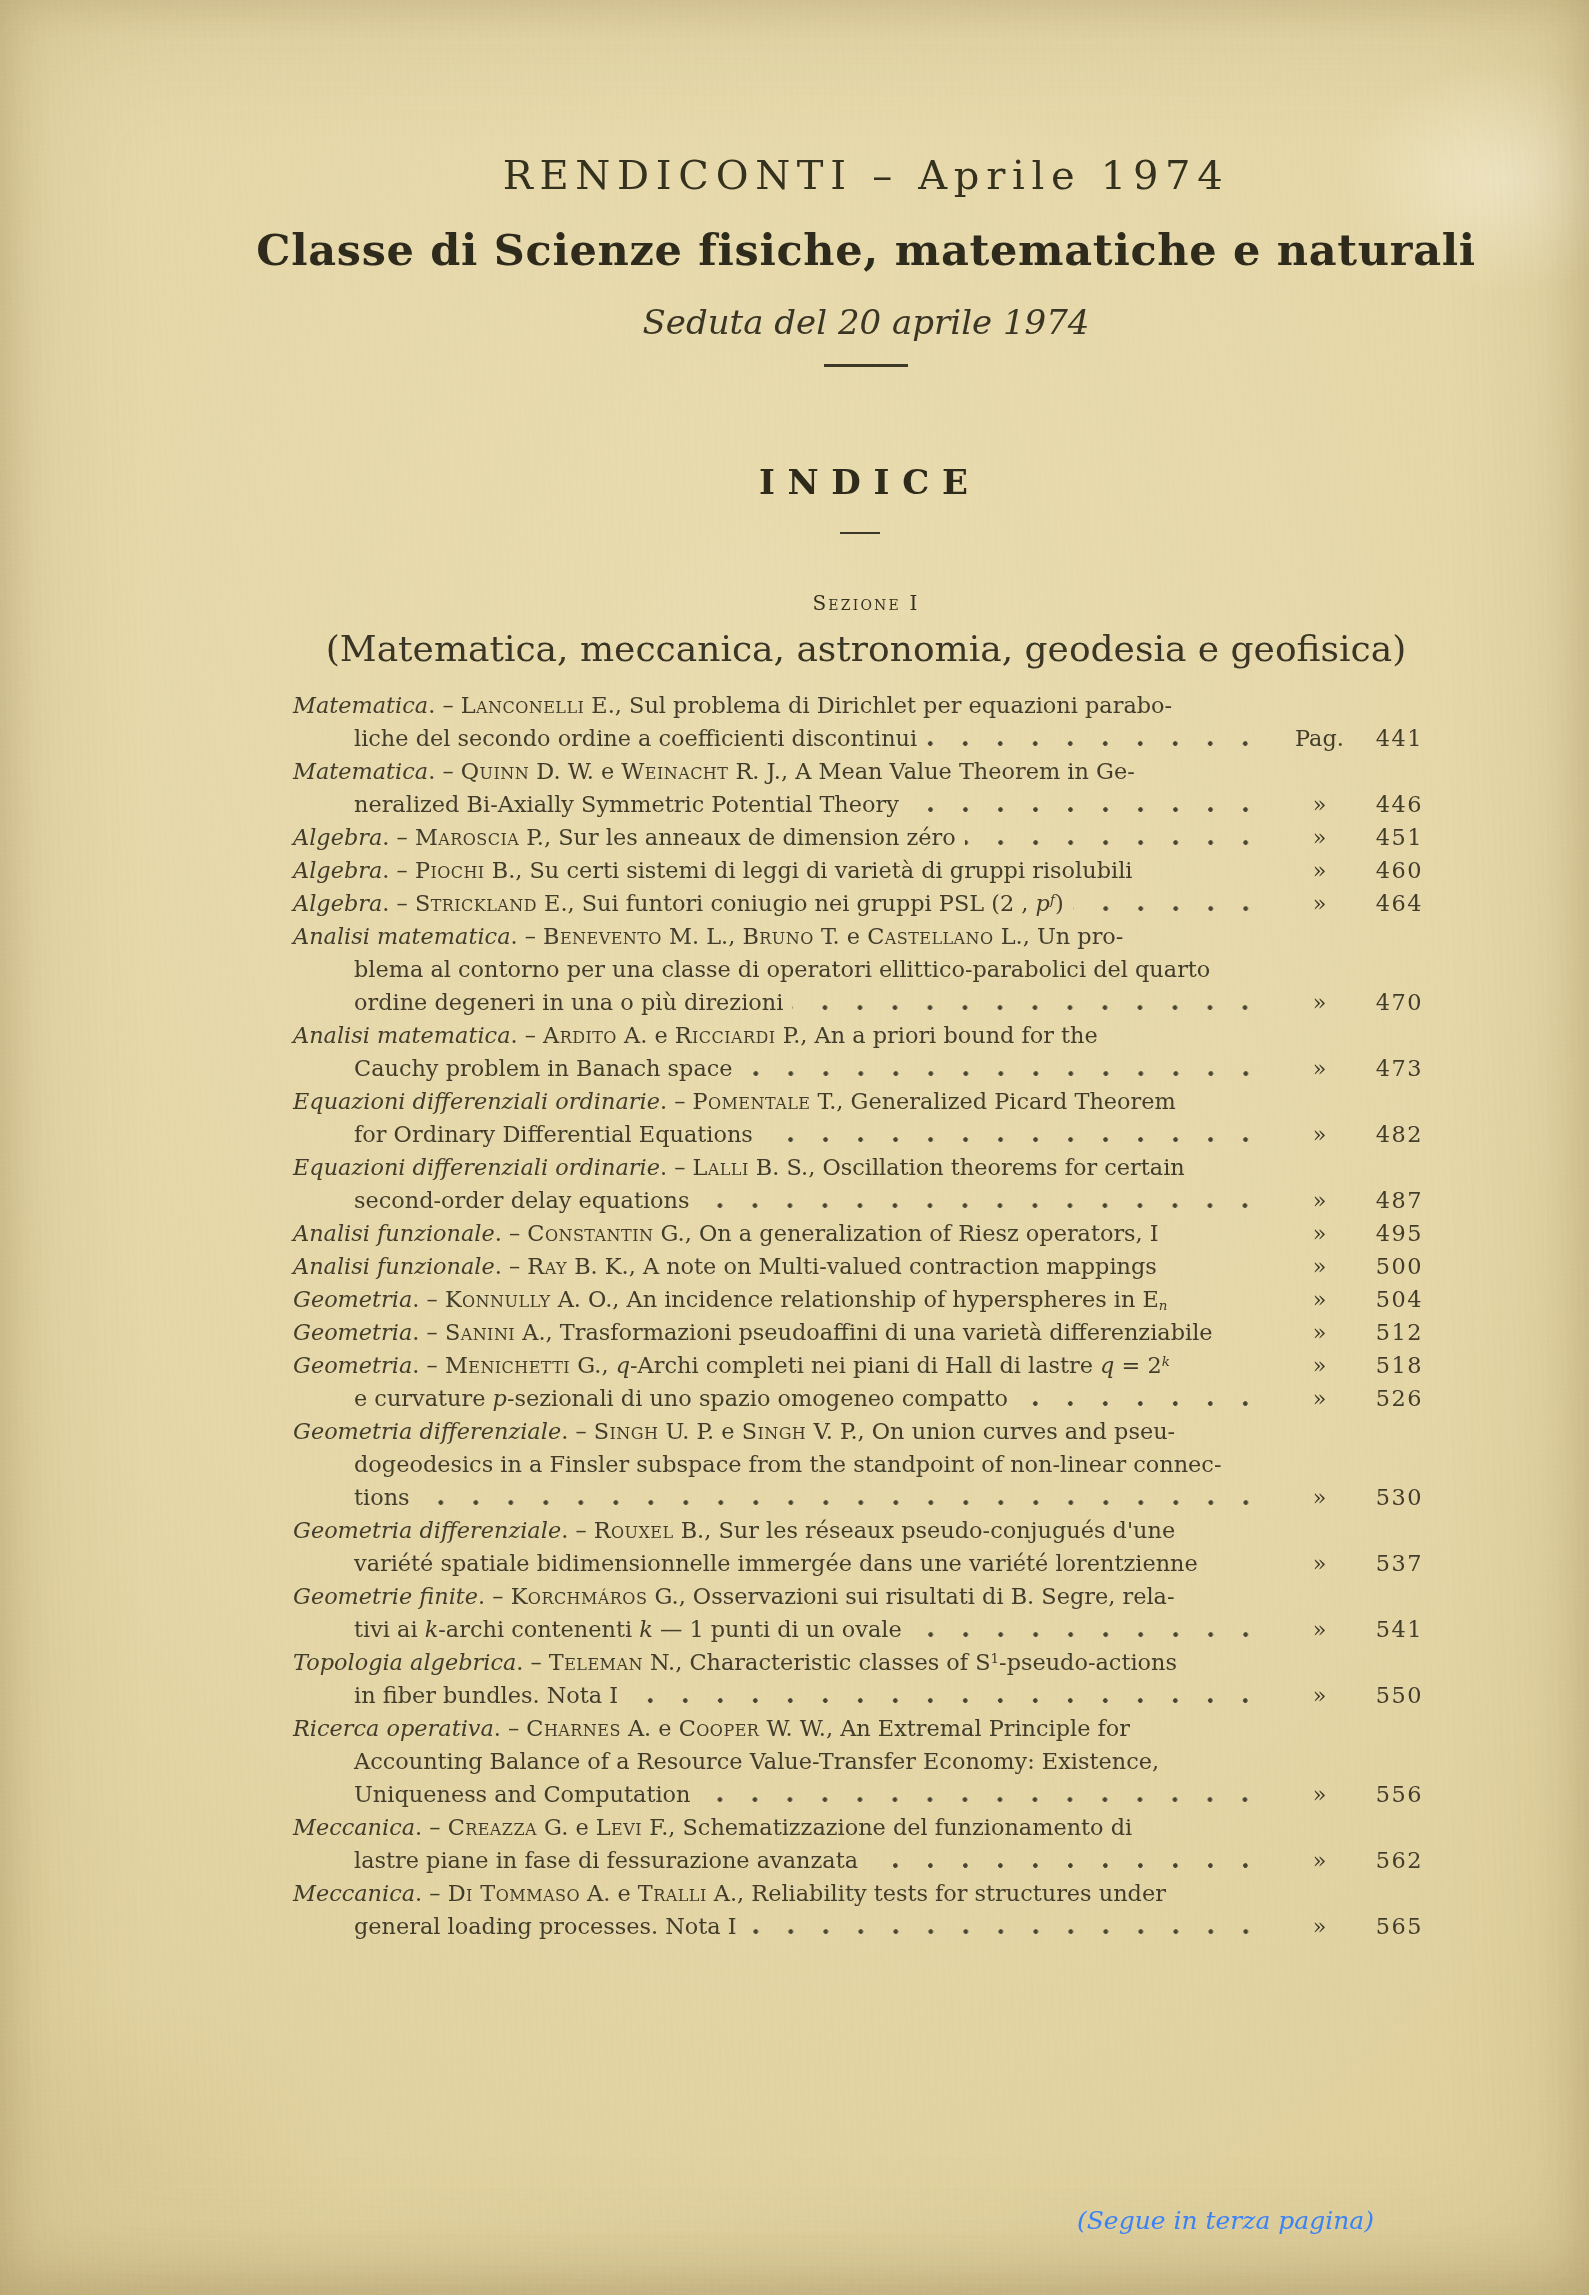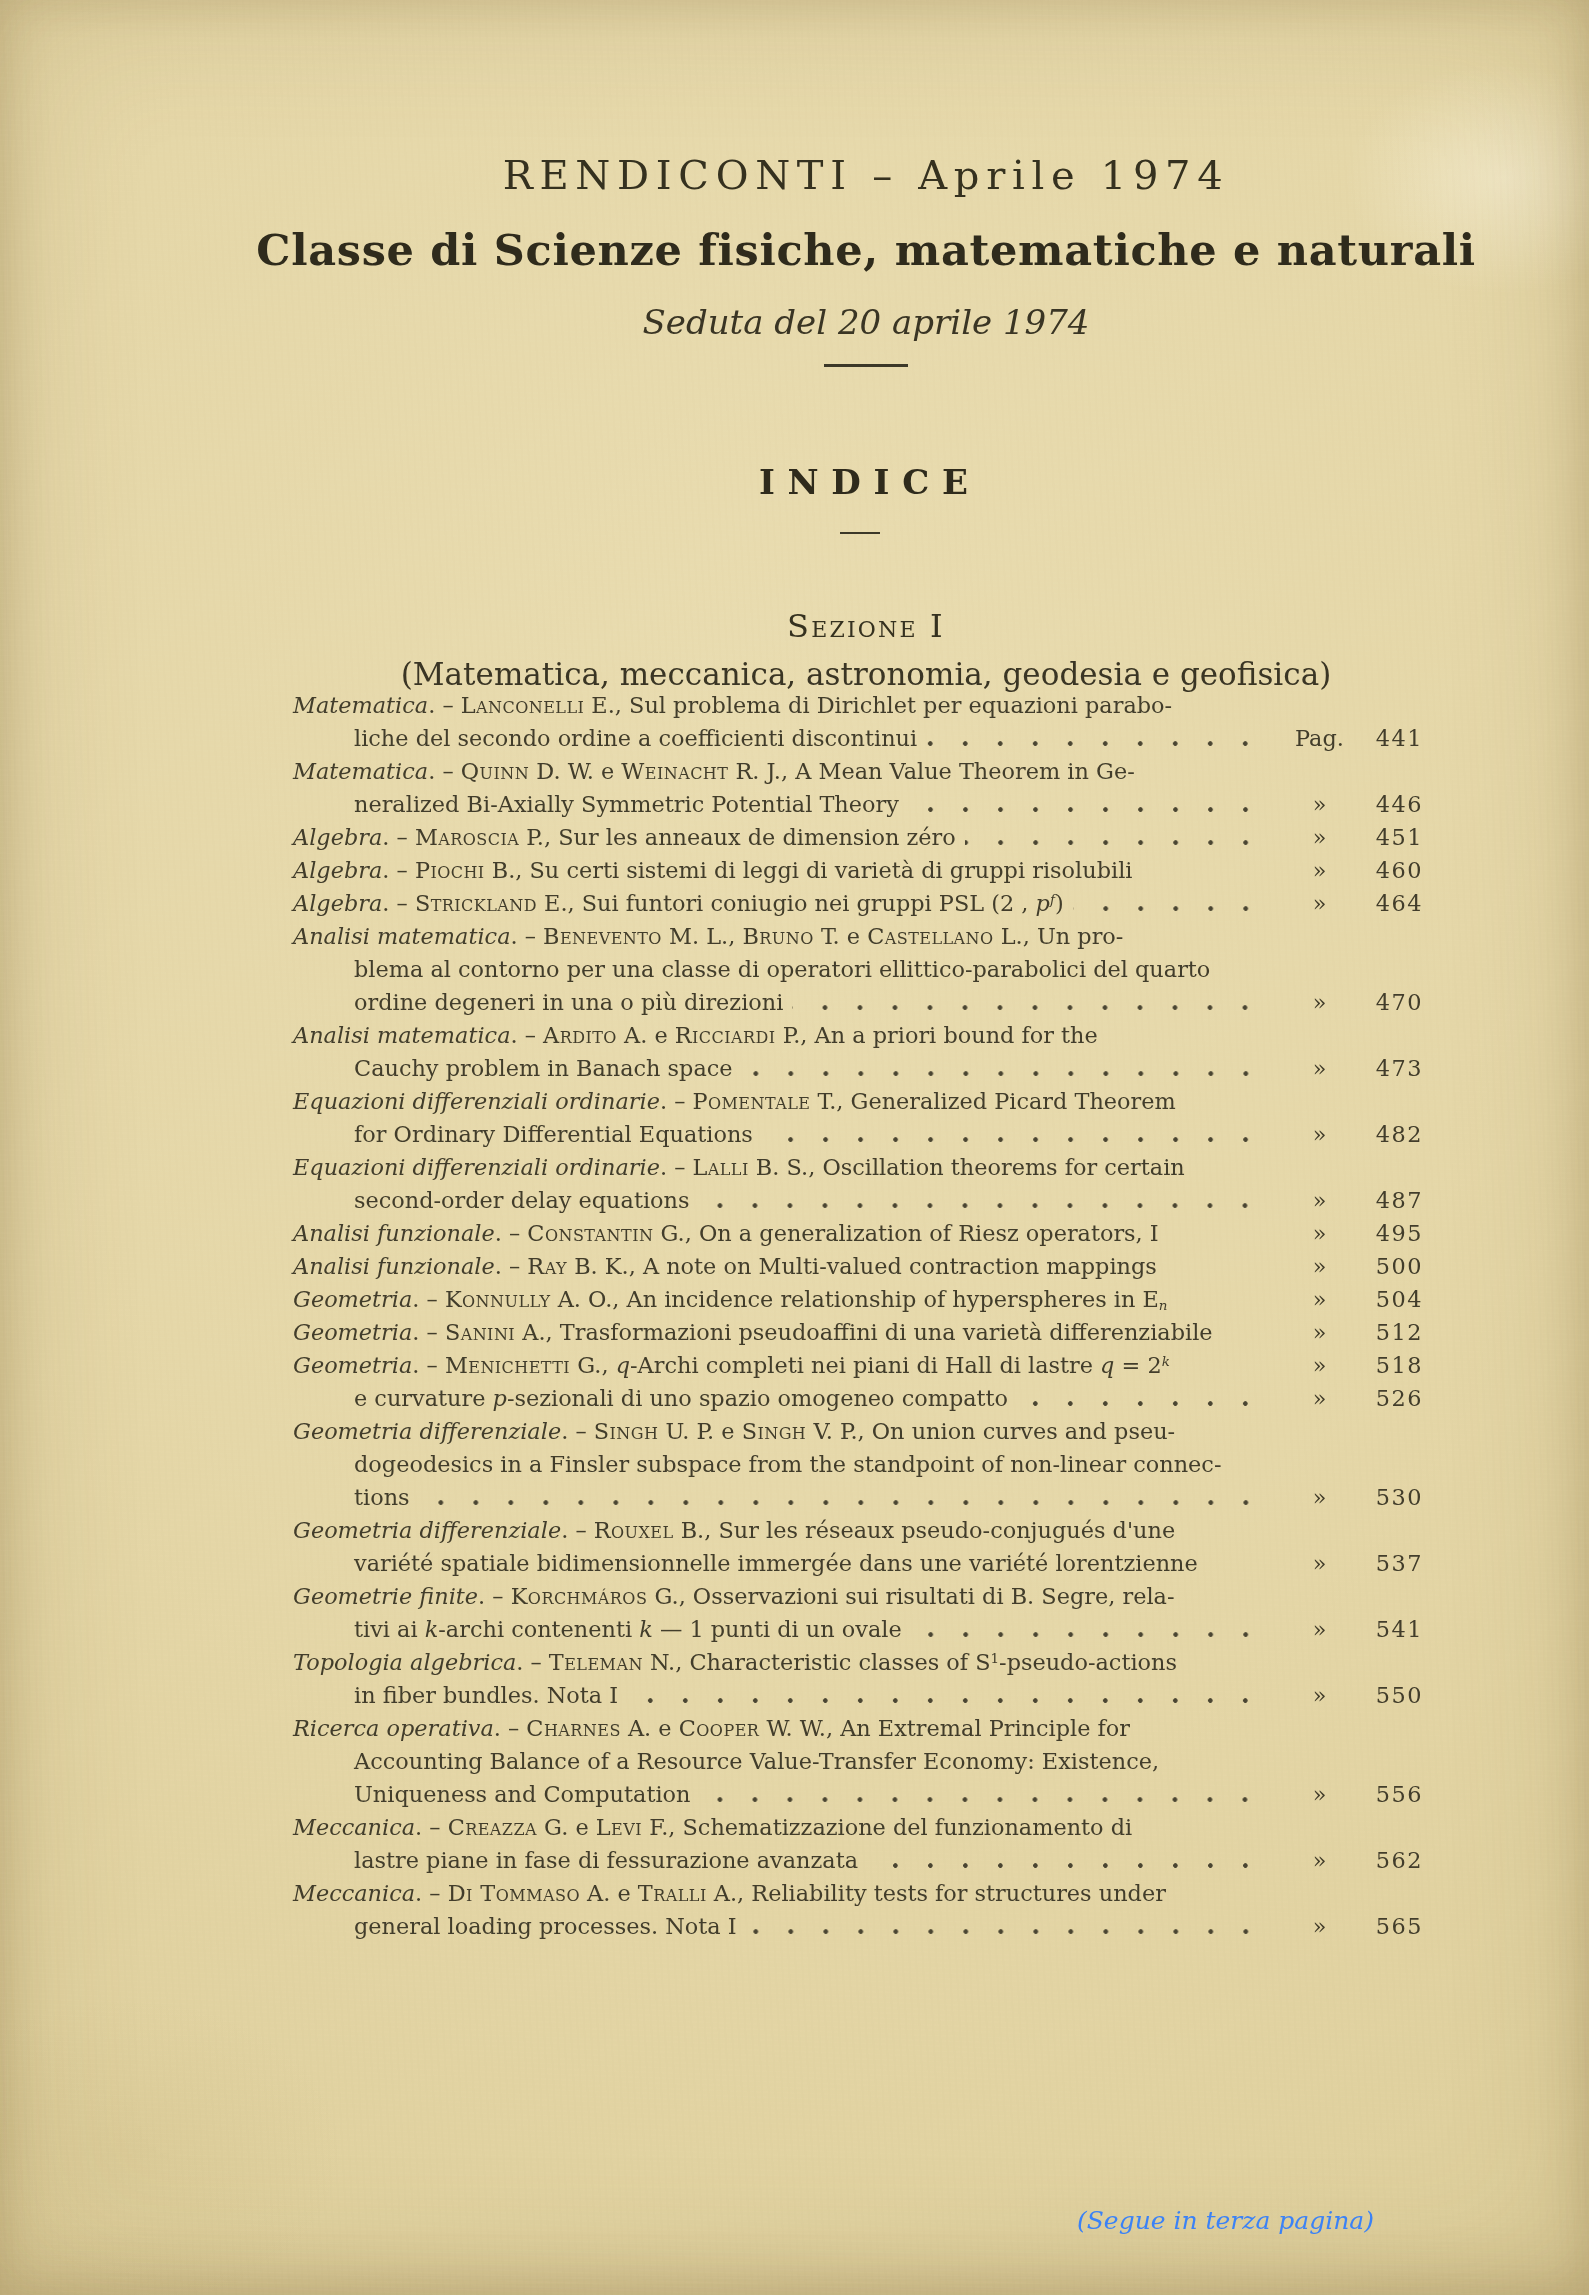--- a/index.html
+++ b/index.html
@@ -24,22 +24,22 @@
   }
   .abs{position:absolute;}
   .centered{left:866px;transform:translateX(-50%);white-space:nowrap;}
 
   .title{top:152px;font-size:40px;letter-spacing:6.7px;color:#35311f;}
   .classe{top:225px;font-size:43px;font-weight:bold;letter-spacing:0.7px;color:#2f2b1c;}
   .seduta{top:302px;font-size:34px;font-style:italic;color:#3a3524;}
   .rule-1{top:364px;width:84px;height:3px;background:#3c3828;left:866px;transform:translateX(-50%);}
   .indice{top:462px;font-size:34px;font-weight:bold;letter-spacing:12.7px;text-indent:7.5px;color:#2f2b1c;}
   .rule-2{top:532px;width:40px;height:2.2px;background:#3c3828;left:860px;transform:translateX(-50%);}
-  .sezione{top:607px;font-size:32px;font-variant:small-caps;letter-spacing:2.2px;color:#35311f;}
-  .paren{top:656px;font-size:31px;color:#3a3524;}
+  .sezione{top:591px;font-size:20px;font-variant:small-caps;letter-spacing:2.2px;color:#35311f;}
+  .paren{top:628px;font-size:36px;color:#3a3524;}
 
   .toc{position:absolute;left:293px;top:689px;width:1130px;}
   .entry{margin:0;}
   .line{display:flex;height:33px;line-height:33px;font-size:22.4px;white-space:nowrap;align-items:flex-start;}
   .line .text{display:inline-block;}
   .line.indent .text{padding-left:61px;}
   .it{font-style:italic;}
   .sc{font-variant:small-caps;letter-spacing:.02em;}
   .sup{font-size:.6em;position:relative;top:-.55em;line-height:0;}
   .sub{font-size:.6em;position:relative;top:.25em;line-height:0;}

